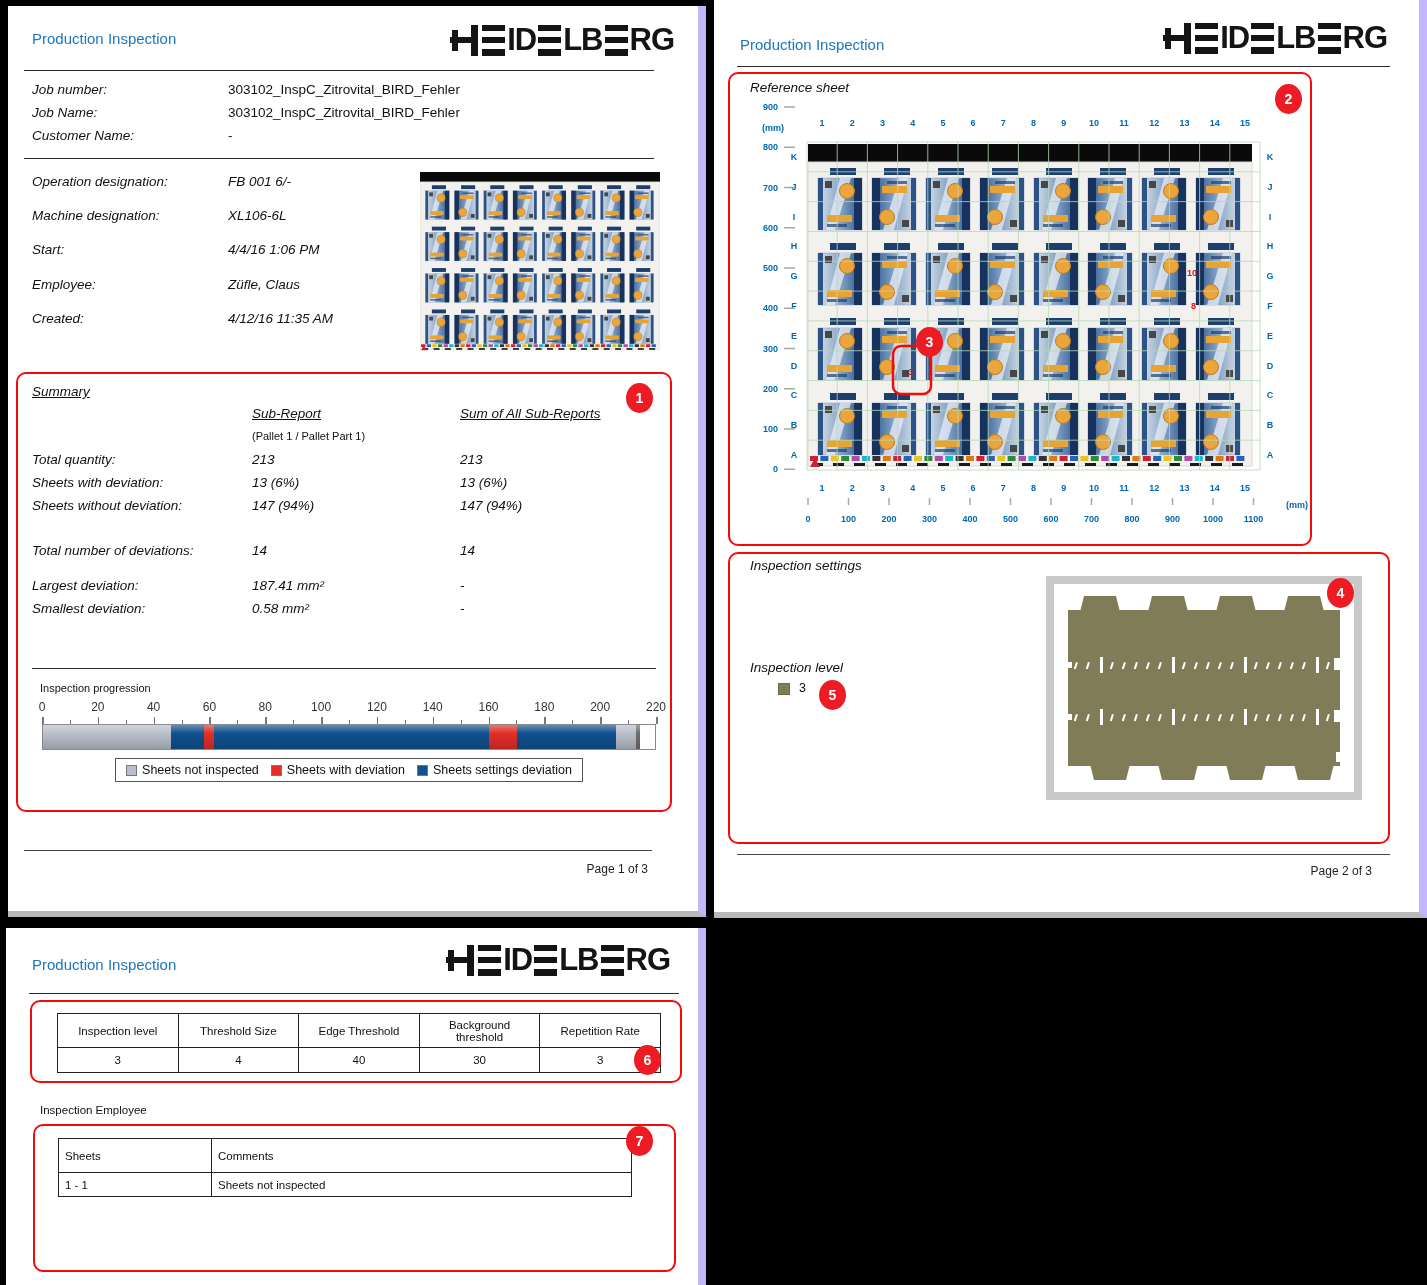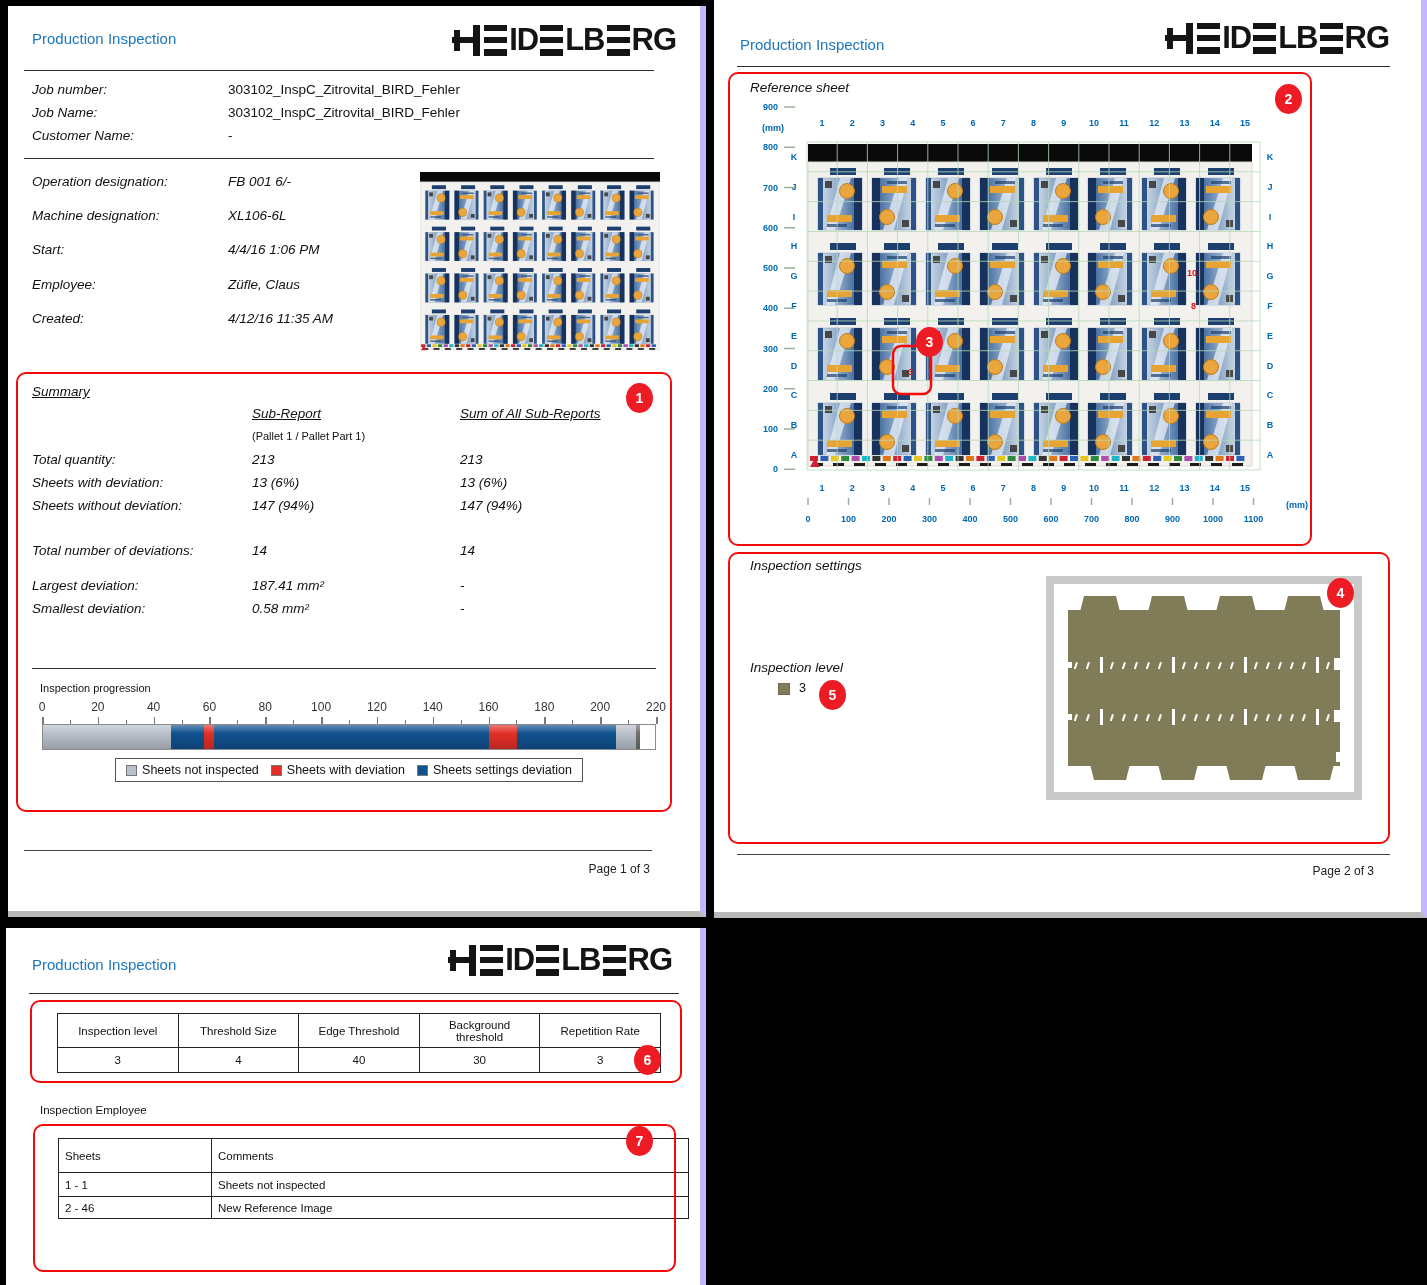--- a/index.html
+++ b/index.html
@@ -1,19 +1,19 @@
 <!DOCTYPE html>
 <html><head>
 <meta charset="utf-8">
 <style>
   html,body{margin:0;padding:0;background:#000;}
   *{box-sizing:border-box;}
   #root{position:relative;width:1427px;height:1285px;background:#000;overflow:hidden;
         font-family:"Liberation Sans",sans-serif;color:#111;}
-  .page{position:absolute;background:#fff;border-right:6px solid #c4b5fd;border-bottom:6px solid #b9b9b9;}
+  .page{position:absolute;background:#fff;border-right:8px solid #c4b5fd;border-bottom:6px solid #b9b9b9;}
   #p1{left:8px;top:6px;width:698px;height:911px;}
   #p2{left:714px;top:0;width:713px;height:918px;}
   #p3{left:6px;top:928px;width:700px;height:357px;border-bottom:none;}
   .ptitle{position:absolute;font-size:15px;color:#1b76bd;}
   .hr{position:absolute;height:0;border-top:1.6px solid #2b2b2b;}
   .hr.thin{border-top:1.2px solid #444;}
   
   .logo{position:absolute;display:flex;align-items:center;height:32px;color:#141414;
         font-weight:bold;font-size:31px;line-height:32px;letter-spacing:-1px;}
   .lg-t{white-space:pre;}
@@ -708,33 +708,29 @@
         <td>3</td>
       </tr>
     </tbody>
       </table>
     <div class="co" style="left:628px;top:117px">
         <span>6</span>
       </div>
 
     <div class="hlabel" style="left:34px;top:176px">Inspection Employee</div>
     <div class="redbox" style="left:27px;top:196px;width:643px;height:148px"></div>
-    <table class="ptable" style="left:52px;top:210px;width:631px">
+    <table class="ptable" style="left:52px;top:210px;width:574px">
       <tbody>
           <tr style="height:34px">
         <th style="width:153px;text-align:left">Sheets</th>
         <th style="text-align:left">Comments</th>
       </tr>
       <tr style="height:24px">
         <td>1 - 1</td>
         <td>Sheets not inspected</td>
           </tr>
-      <tr style="height:22px">
-        <td>2 - 46</td>
-        <td>New Reference Image</td>
-          </tr>
     </tbody>
       </table>
     <div class="co" style="left:620px;top:198px">
         <span>7</span>
       </div>
   </div>
 </div>
 
 </body></html>

